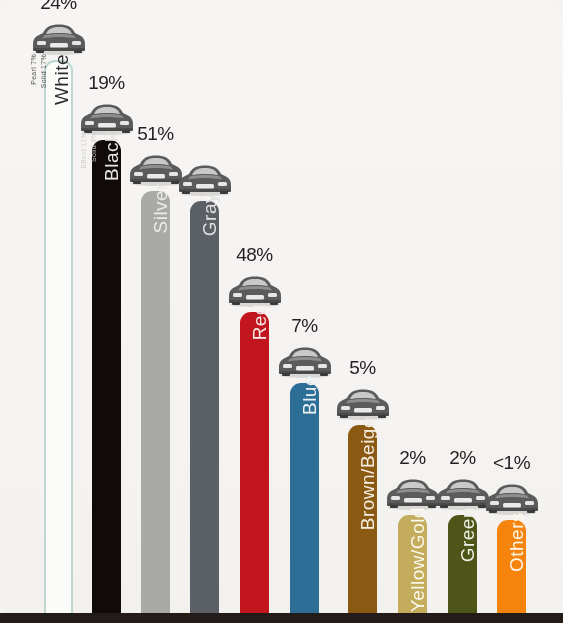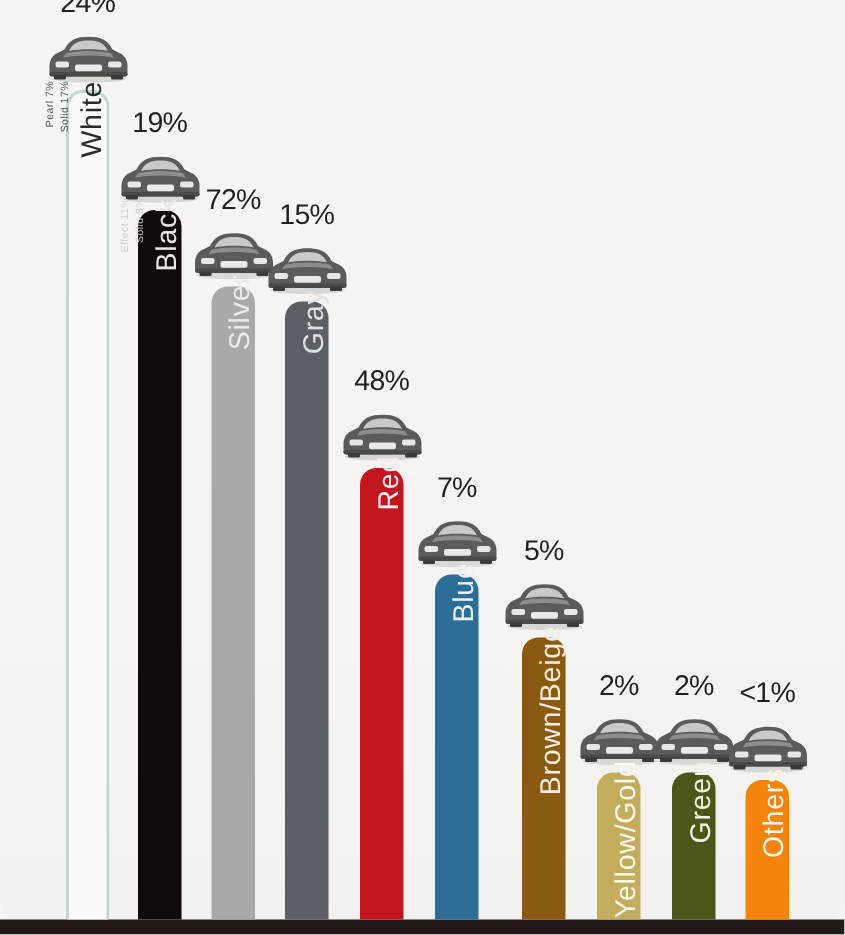--- a/index.html
+++ b/index.html
@@ -101,39 +101,38 @@
         <rect x="10" y="56" width="16" height="6" rx="2" fill="#3a3a3a"></rect>
         <rect x="86" y="56" width="16" height="6" rx="2" fill="#3a3a3a"></rect>
       </svg></div>
     <div class="bar" style="left: 92px; width: 29px; height: 473px; bottom: 10px; background: rgb(16, 11, 10);">
       <div class="bar-labels" style="bottom: 8px;">
         <span class="cat-label" style="color: rgb(233, 230, 226);">Black</span>
         <span class="sub-label" style="color: rgb(207, 204, 200);">Solid 8%</span>
         <span class="sub-label" style="color: rgb(207, 204, 200);">Effect 11%</span>
       </div>
     </div>
-    <div class="pct" style="left: 115.5px; top: 123px; width: 80px;">72%</div>
+    <div class="pct" style="left: 115.5px; top: 123px; width: 80px;">51%</div>
     <div class="car" style="left: 127.5px; top: 153px;"><svg width="56" height="34" viewBox="0 0 112 68" xmlns="http://www.w3.org/2000/svg">
         <ellipse cx="56" cy="61" rx="50" ry="5" fill="#cfcecb" opacity=".75"></ellipse>
         <path d="M24 22 C30 9 40 5 56 5 C72 5 82 9 88 22 L96 26 C104 29 108 36 108 44 L108 54 C108 57 106 58 103 58 L9 58 C6 58 4 57 4 54 L4 44 C4 36 8 29 16 26 Z" fill="#5b5b5b"></path>
         <path d="M30 24 C35 13 43 10 56 10 C69 10 77 13 82 24 C70 21 42 21 30 24 Z" fill="#c9c9c9"></path>
         <path d="M26 27 C40 23 72 23 86 27 L90 33 C72 29 40 29 22 33 Z" fill="#8d8d8d"></path>
         <rect x="12" y="38" width="18" height="8" rx="3" fill="#e6e6e6"></rect>
         <rect x="82" y="38" width="18" height="8" rx="3" fill="#e6e6e6"></rect>
         <rect x="38" y="42" width="36" height="9" rx="3" fill="#e9e9e9"></rect>
         <rect x="4" y="52" width="104" height="6" rx="3" fill="#4a4a4a"></rect>
         <rect x="10" y="56" width="16" height="6" rx="2" fill="#3a3a3a"></rect>
         <rect x="86" y="56" width="16" height="6" rx="2" fill="#3a3a3a"></rect>
       </svg></div>
     <div class="bar" style="left: 141px; width: 29px; height: 422px; bottom: 10px; background: rgb(169, 169, 168);">
       <div class="bar-labels" style="bottom: 8px;">
         <span class="cat-label" style="color: rgb(236, 235, 233);">Silver</span>
       </div>
     </div>
-    <div class="pct" style="left: 164.5px; top: 133px; width: 80px;">15%</div>
     <div class="car" style="left: 176.5px; top: 163px;"><svg width="56" height="34" viewBox="0 0 112 68" xmlns="http://www.w3.org/2000/svg">
         <ellipse cx="56" cy="61" rx="50" ry="5" fill="#cfcecb" opacity=".75"></ellipse>
         <path d="M24 22 C30 9 40 5 56 5 C72 5 82 9 88 22 L96 26 C104 29 108 36 108 44 L108 54 C108 57 106 58 103 58 L9 58 C6 58 4 57 4 54 L4 44 C4 36 8 29 16 26 Z" fill="#5b5b5b"></path>
         <path d="M30 24 C35 13 43 10 56 10 C69 10 77 13 82 24 C70 21 42 21 30 24 Z" fill="#c9c9c9"></path>
         <path d="M26 27 C40 23 72 23 86 27 L90 33 C72 29 40 29 22 33 Z" fill="#8d8d8d"></path>
         <rect x="12" y="38" width="18" height="8" rx="3" fill="#e6e6e6"></rect>
         <rect x="82" y="38" width="18" height="8" rx="3" fill="#e6e6e6"></rect>
         <rect x="38" y="42" width="36" height="9" rx="3" fill="#e9e9e9"></rect>
         <rect x="4" y="52" width="104" height="6" rx="3" fill="#4a4a4a"></rect>
         <rect x="10" y="56" width="16" height="6" rx="2" fill="#3a3a3a"></rect>

